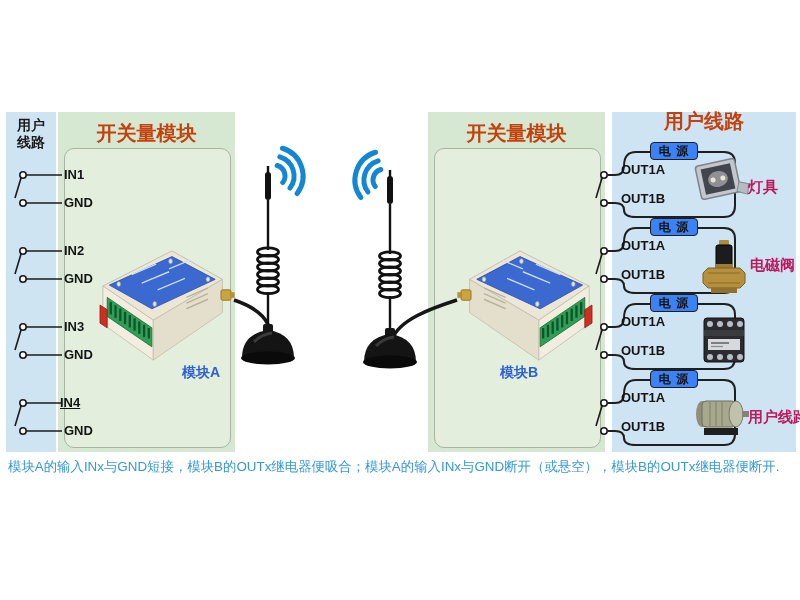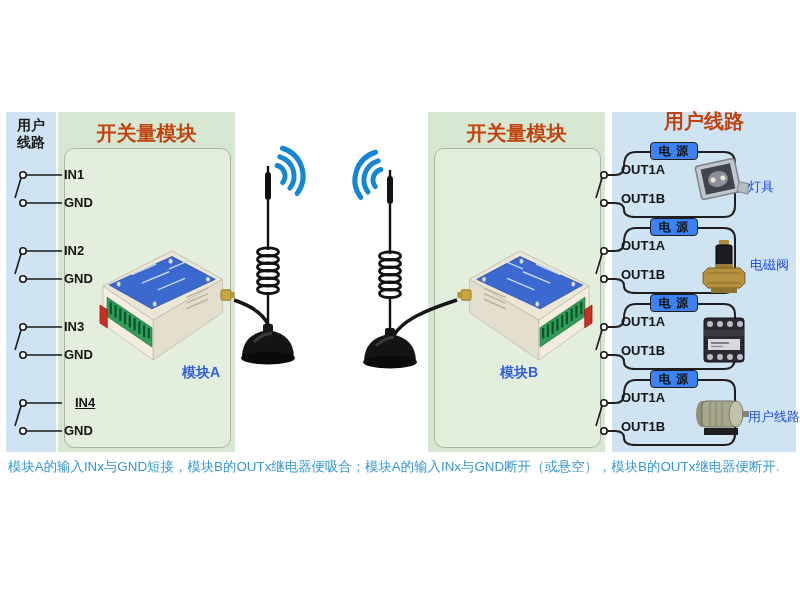--- a/index.html
+++ b/index.html
@@ -8,21 +8,21 @@
   .panel{position:absolute;}
   .panel-blue{background:#cfe4f2;}
   .panel-green{background:#d7e8d2;}
   .inner-green{position:absolute;background:#e3efdc;border:1px solid #a9b4a2;border-radius:10px;}
   .hdr{position:absolute;font-weight:bold;color:#c2410c;text-align:center;font-size:20px;}
   .hdr2{position:absolute;font-weight:bold;color:#1a1a1a;text-align:center;font-size:14px;line-height:17px;}
   .lbl{position:absolute;font-weight:bold;color:#141414;font-size:13px;line-height:14px;}
   .power{position:absolute;width:46px;height:16px;background:#3b82f6;border:1.6px solid #1f1f1f;
          border-radius:4px;font-weight:bold;font-size:12px;line-height:16px;text-align:center;
          color:#111;letter-spacing:1px;}
-  .device{position:absolute;font-weight:normal;font-size:13px;color:#1d4ed8;white-space:nowrap;}
+  .device{position:absolute;font-weight:bold;font-size:15px;color:#be185d;white-space:nowrap;}
   .modlabel{position:absolute;width:80px;text-align:right;font-weight:bold;font-size:14px;color:#2e5fd7;}
   .caption{position:absolute;left:8px;top:458px;width:788px;font-size:13.4px;color:#3598d3;}
   svg.overlay{position:absolute;left:0;top:0;}
 </style>
 </head>
 <body>
 
 <div class="stage">
 
   <div class="panel panel-blue" style="left:6px;top:112px;width:50px;height:340px;"></div>
@@ -220,21 +220,21 @@
   <div class="hdr" style="left:58px;top:120px;width:177px;">开关量模块</div>
   <div class="hdr" style="left:428px;top:120px;width:177px;">开关量模块</div>
   <div class="hdr" style="left:612px;top:108px;width:184px;">用户线路</div>
 
   <div class="lbl" style="left:64px;top:168px;">IN1</div>
   <div class="lbl" style="left:64px;top:196px;">GND</div>
   <div class="lbl" style="left:64px;top:244px;">IN2</div>
   <div class="lbl" style="left:64px;top:272px;">GND</div>
   <div class="lbl" style="left:64px;top:320px;">IN3</div>
   <div class="lbl" style="left:64px;top:348px;">GND</div>
-  <div class="lbl" style="left:75px;top:396px;text-decoration:underline;">IN4</div>
+  <div class="lbl" style="left:60px;top:396px;text-decoration:underline;">IN4</div>
   <div class="lbl" style="left:64px;top:424px;">GND</div>
 
   <div class="modlabel" style="left:140px;top:364px;">模块A</div>
   <div class="modlabel" style="left:458px;top:364px;">模块B</div>
 
   <div class="power" style="left:650px;top:142px;">电 源</div>
   <div class="power" style="left:650px;top:218px;">电 源</div>
   <div class="power" style="left:650px;top:294px;">电 源</div>
   <div class="power" style="left:650px;top:370px;">电 源</div>
 

